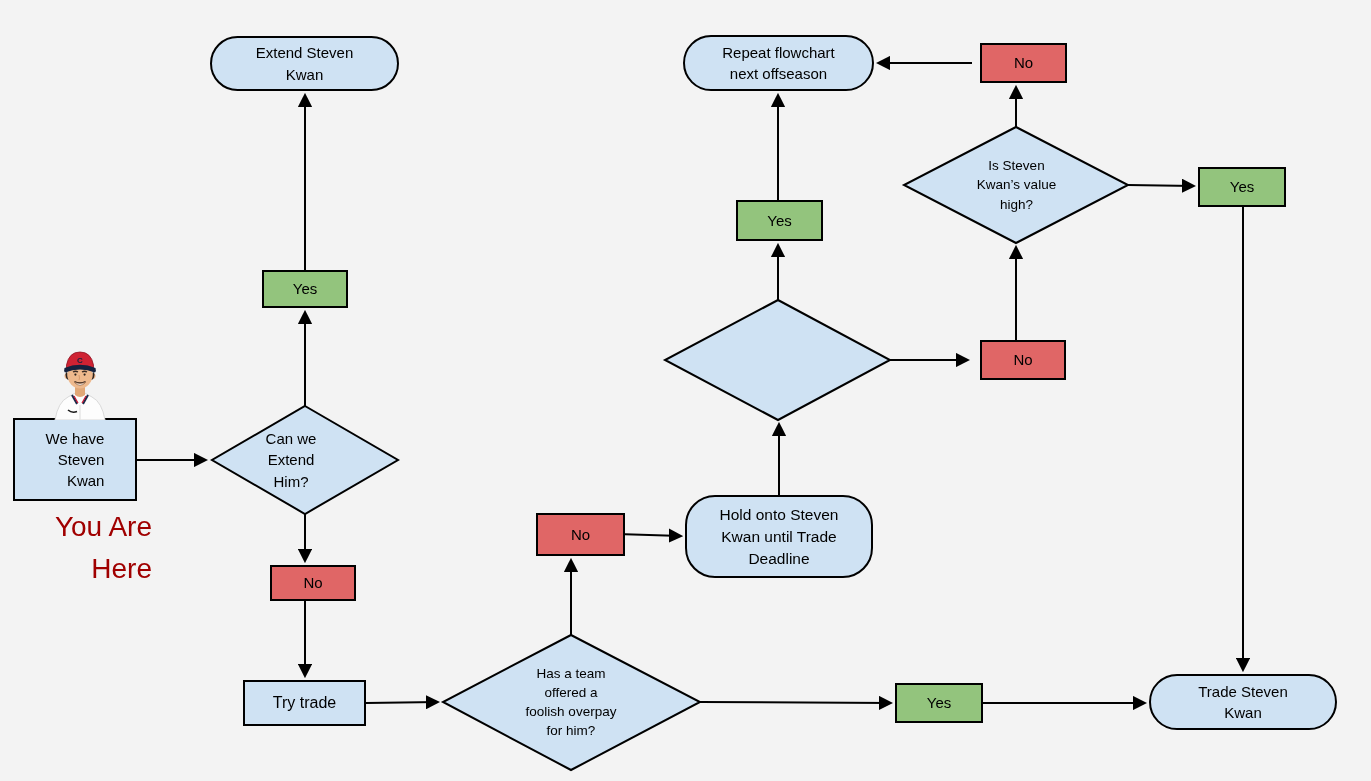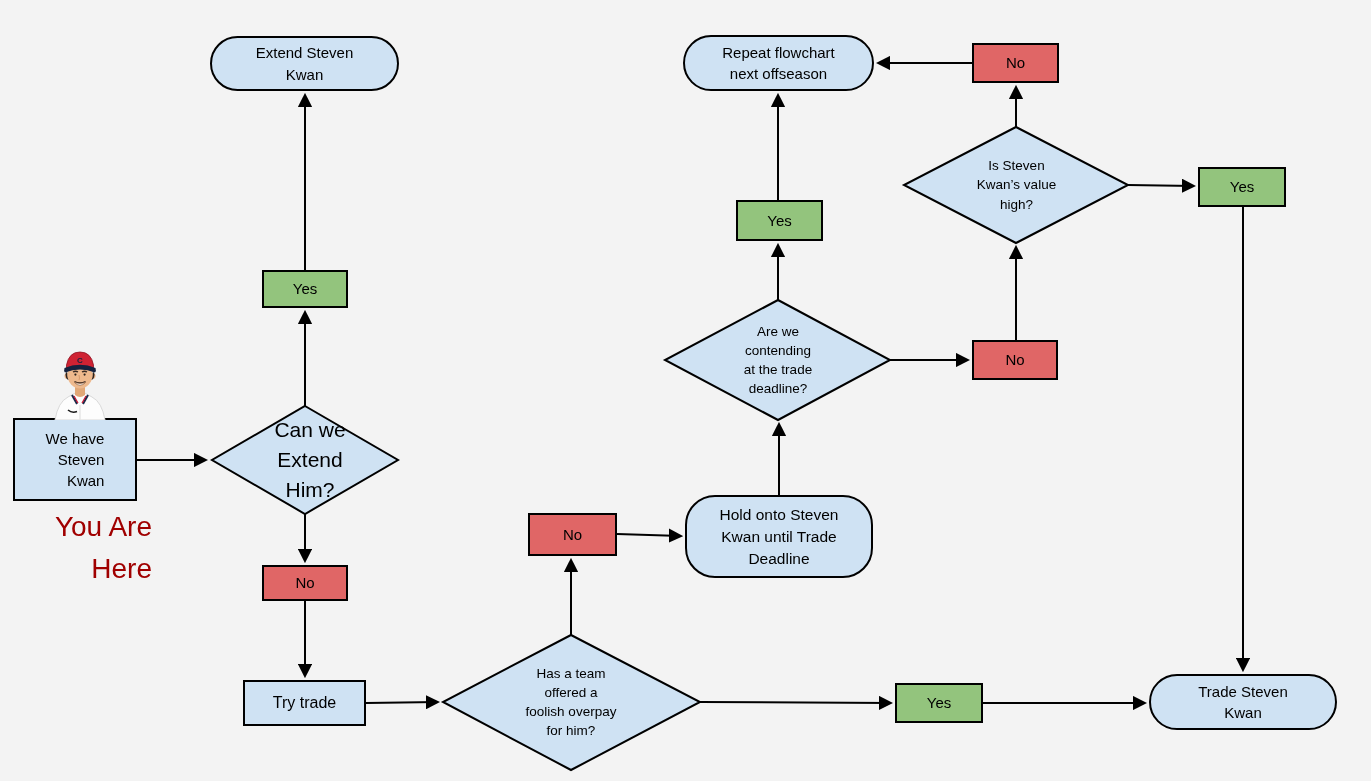--- a/index.html
+++ b/index.html
@@ -10,21 +10,21 @@
     color:#000;
   }
   .layer{position:absolute;left:0;top:0;width:1371px;height:781px;}
   .node{
     position:absolute;display:flex;align-items:center;justify-content:center;
     text-align:center;white-space:pre-line;box-sizing:border-box;
     border:2px solid var(--outline,#000);line-height:1.42;
   }
   .shape-blue{background:var(--shape-fill,#cfe2f3);}
   .yes{background:var(--yes-fill,#93c47d);font-size:15px;}
-  .no{background:var(--no-fill,#e06666);font-size:15px;}
+  .no{background:var(--no-fill,#e06666);font-size:15px;margin-left:8px;}
   .terminal{border-radius:28px;font-size:15px;text-align:center;}
   .process{font-size:15px;}
   .diamond-label{
     position:absolute;display:flex;align-items:center;justify-content:center;
     text-align:center;white-space:pre-line;font-size:13.5px;line-height:1.42;
   }
   .you-are-here{
     position:absolute;left:0px;top:506px;width:152px;text-align:right;
     font-size:28px;font-weight:normal;line-height:1.5;white-space:pre-line;
     color:var(--marker,#a00000);
@@ -100,33 +100,29 @@
 
   <div class="node no" style="left:972px;top:340px;width:86px;height:40px;">No</div>
 
   <div class="node yes" style="left:1198px;top:167px;width:88px;height:40px;">Yes</div>
 
   <div class="node yes" style="left:895px;top:683px;width:88px;height:40px;">Yes</div>
 
   <div class="node terminal shape-blue" style="left:1149px;top:674px;width:188px;height:56px;">Trade Steven
 Kwan</div>
 
-  <div class="diamond-label" style="left:230px;top:412px;width:160px;height:96px;font-size:21px;">Can we
+  <div class="diamond-label" style="left:211px;top:412px;width:160px;height:96px;font-size:15px;">Can we
 Extend
 Him?</div>
 
   <div class="diamond-label" style="left:486px;top:650px;width:170px;height:104px;">Has a team
 offered a
 foolish overpay
 for him?</div>
 
-  <div class="diamond-label" style="left:700px;top:314px;width:156px;height:92px;">Are we
-contending
-at the trade
-deadline?</div>
 
   <div class="diamond-label" style="left:940px;top:152px;width:153px;height:66px;">Is Steven
 Kwan’s value
 high?</div>
 
   <div class="you-are-here">You Are
 Here</div>
 
   <svg class="photo" viewBox="0 0 70 76">
 

